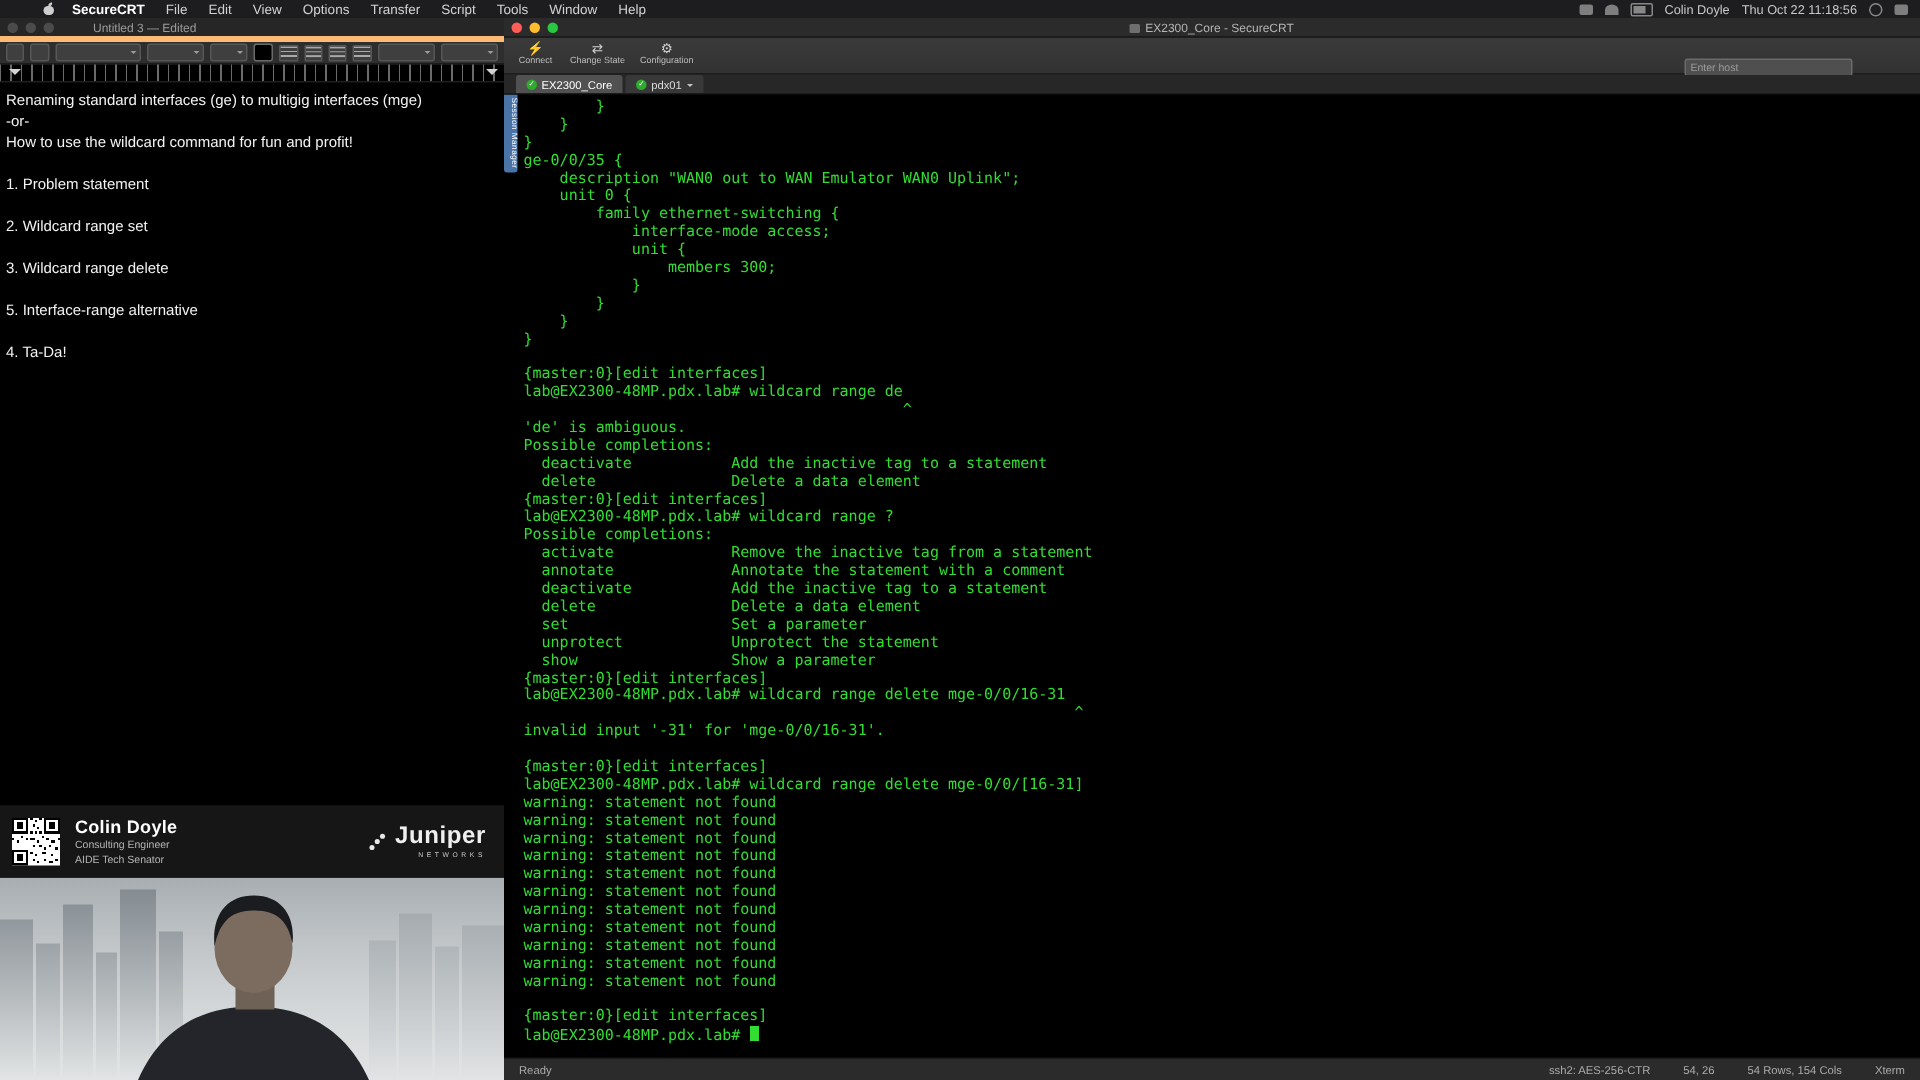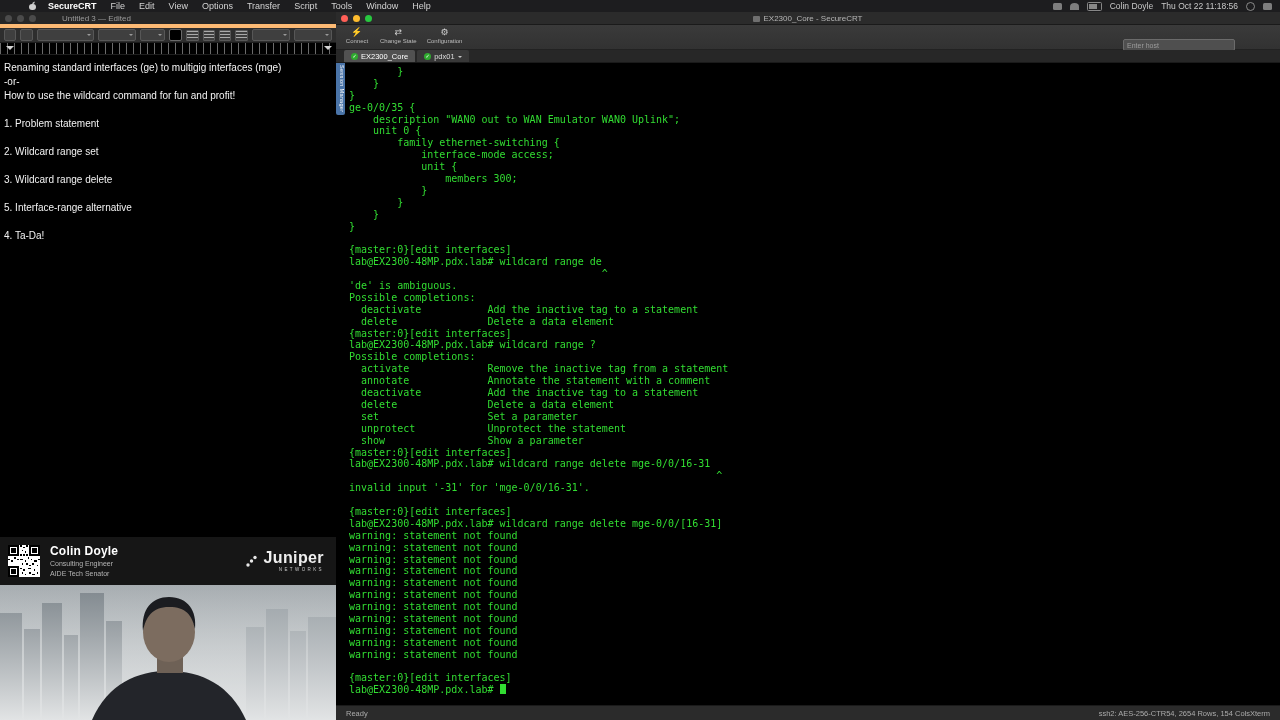--- a/index.html
+++ b/index.html
@@ -79,21 +79,21 @@
   .tab-caret{display:none;width:0;height:0;border:2.5px solid transparent;border-top-color:#c4c4c4;margin-top:3px;}
   .crt-tab.has-caret .tab-caret{display:inline-block;}
   .crt-body{flex:1;position:relative;background:#000;overflow:hidden;}
   .session-tab{position:absolute;left:0;top:0;width:9px;height:52px;background:var(--session-blue,#4a74a8);
     color:#fff;font-size:5.5px;writing-mode:vertical-rl;text-align:center;letter-spacing:.3px;border-radius:0 0 2px 2px;overflow:hidden;}
   .term{position:absolute;inset:0;padding:3px 0 0 13px;color:var(--terminal-green,#32dd32);}
   .tline{white-space:pre;height:11.9px;line-height:11.9px;font-family:"DejaVu Sans Mono",monospace;font-size:10px;}
   .term-cursor{display:inline-block;width:6px;height:10px;background:var(--terminal-green,#32dd32);vertical-align:-1px;}
   .crt-status{height:14px;background:#2b2b2b;border-top:1px solid #1a1a1a;display:flex;align-items:center;
     padding:0 10px;font-size:7.5px;color:#ababab;}
-  .status-right{margin-left:auto;display:flex;align-items:center;}
+  .status-right{margin-left:auto;display:flex;gap:22px;align-items:center;}
   .status-seg{white-space:nowrap;}
 </style>
 </head>
 <body>
 
 <div class="screen">
 
   <div class="menubar">
     <div class="apple">
       <span class="apple-leaf"></span>

